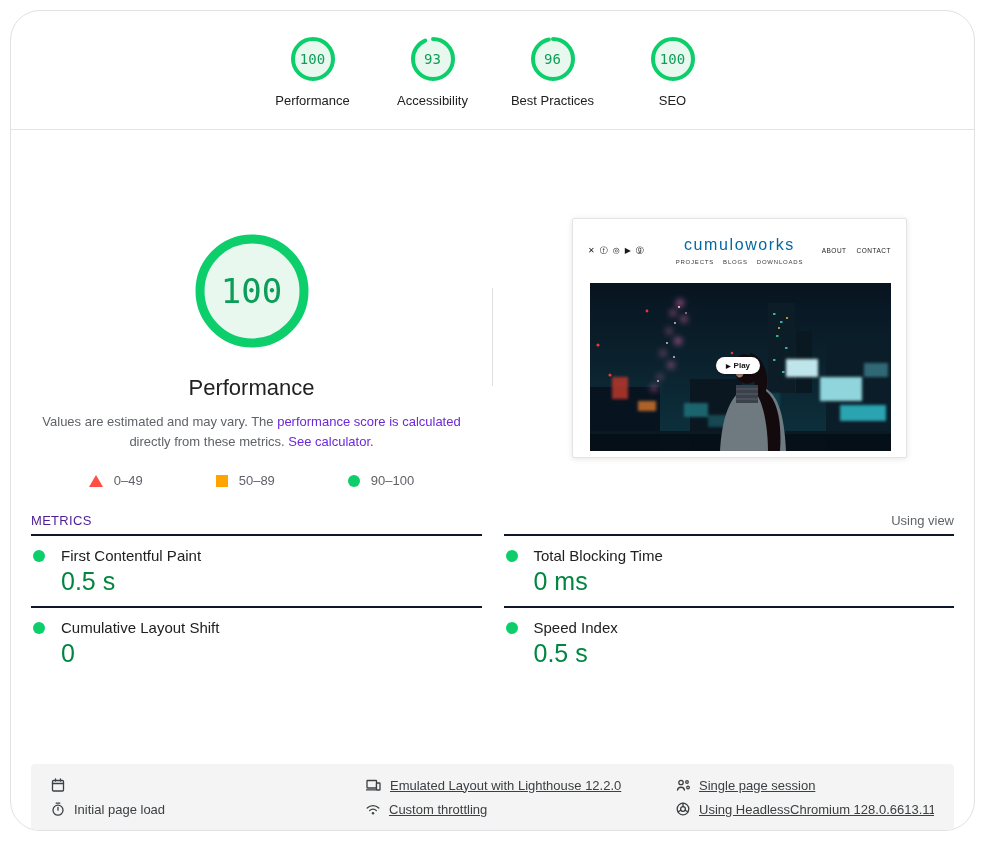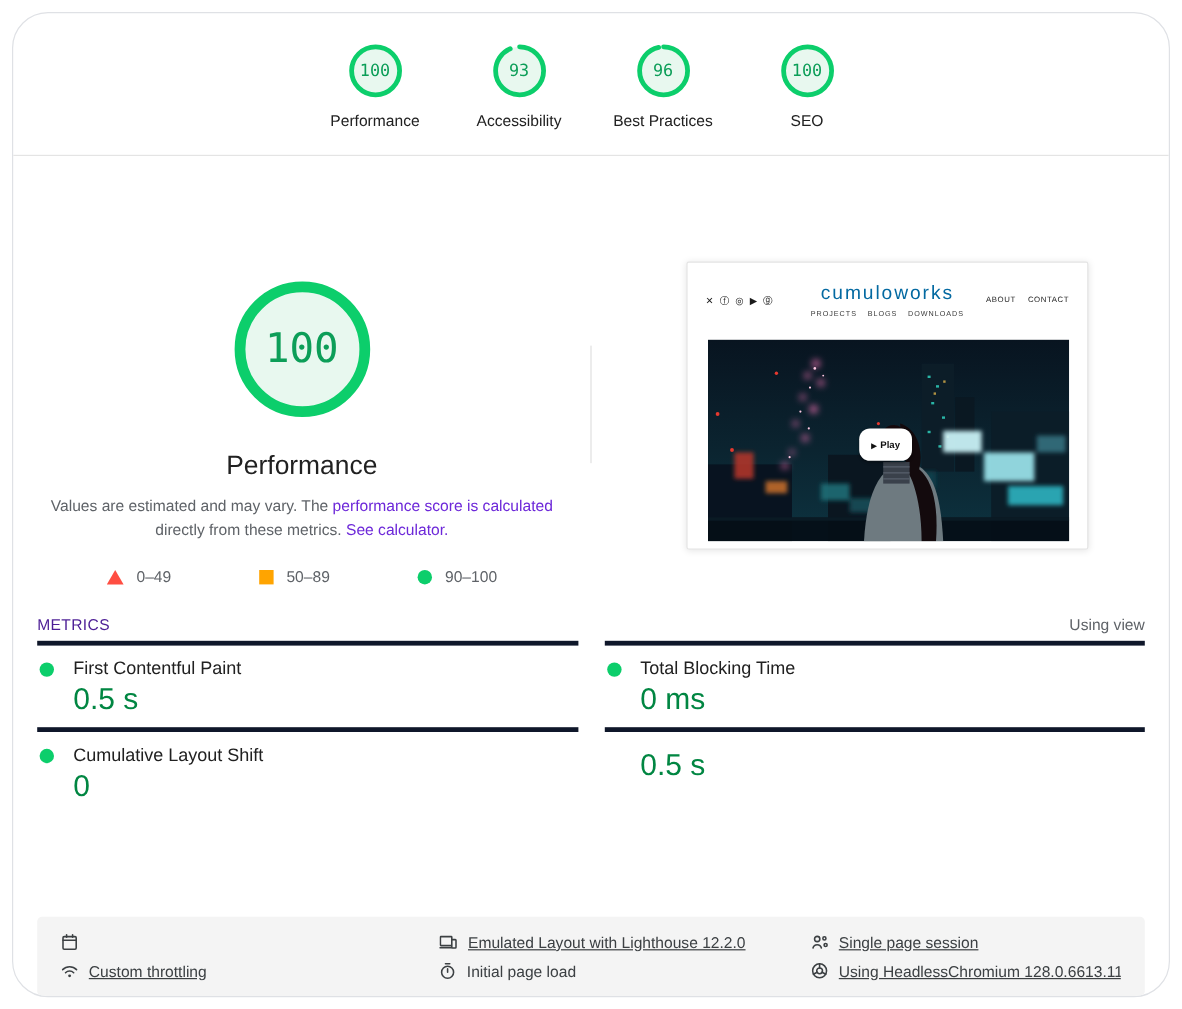--- a/index.html
+++ b/index.html
@@ -55,33 +55,33 @@
   }
   .thumb-head { display:grid; grid-template-columns:1fr auto 1fr; align-items:center; padding:17px 15px 0 15px; }
   .socials { display:flex; gap:5px; font-size:8px; color:#1a1a1a; line-height:1; }
   .thumb-center { text-align:center; }
   .thumb-logo { font-size:16px; letter-spacing:1.6px; color:#0369a1; }
   .thumb-nav { margin-top:5px; display:flex; gap:9px; justify-content:center; font-size:6px; letter-spacing:.8px; color:#3a3a3a; }
   .thumb-links { display:flex; gap:10px; justify-content:flex-end; font-size:6.5px; letter-spacing:.5px; color:#222; }
   .hero { position:absolute; left:17px; top:64px; width:301px; height:168px; }
   .hero svg { display:block; width:100%; height:100%; }
   .play-pill {
-    position:absolute; left:126px; top:74px; width:44px; height:27px;
+    position:absolute; left:126px; top:74px; width:44px; height:17px;
     background:#fff; border-radius:9px; display:flex; align-items:center; justify-content:center; gap:3px;
     font-size:8px; font-weight:bold; color:#111; box-shadow:0 1px 2px rgba(0,0,0,.3);
   }
   .play-tri { font-size:6px; }
 
   
   .metrics-section { padding:0 20px; }
   .metrics-head { display:flex; justify-content:space-between; align-items:center; height:28px; margin-top:16px; }
   .metrics-title { font-size:13px; letter-spacing:.3px; color:#4c1d95; }
   .expand-view { font-size:13px; color:#5f6368; cursor:pointer; }
   .metrics-grid { display:grid; grid-template-columns:1fr 1fr; column-gap:22px; }
-  .metric-item { border-top:4px solid #0f172a; height:72px; padding-top:11px; }
+  .metric-item { border-top:2px solid #0f172a; height:72px; padding-top:11px; }
   .metric-item.empty { border-top:none; }
   .metric-row { display:flex; align-items:center; gap:16px; }
   .metric-dot { width:12px; height:12px; border-radius:50%; background:#0cce6b; margin-left:2px; flex:0 0 auto; }
   .metric-label { font-size:15px; color:#212121; }
   .metric-value { margin-top:3px; padding-left:30px; font-size:25px; color:#018642; }
 
   
   .meta-footer {
     margin:14px 20px 0 20px; height:66px; background:#f4f4f4; border-radius:4px;
     padding:12px 20px; display:grid; grid-template-columns:315px 310px 1fr;
@@ -316,20 +316,24 @@
         <div class="metric-value">0 ms</div>
       </div>
       <div class="metric-item">
         <div class="metric-row">
           <span class="metric-dot"></span>
           <span class="metric-label">Cumulative Layout Shift</span>
         </div>
         <div class="metric-value">0</div>
       </div>
       <div class="metric-item">
+        <div class="metric-row">
+          <span class="metric-dot"></span>
+          <span class="metric-label">Speed Index</span>
+        </div>
         <div class="metric-value">0.5 s</div>
       </div>
       <div class="metric-item empty"></div>
     </div>
   </div>
 
   <div class="meta-footer">
     <div class="meta-item">
       <svg width="14" height="14" viewBox="0 0 14 14">
         <rect x="1.5" y="2.5" width="11" height="10.5" rx="1"></rect>
@@ -348,35 +352,35 @@
     </div>
     <div class="meta-item u">
       <svg width="14" height="14" viewBox="0 0 14 14">
         <circle cx="5" cy="4.5" r="2.2"></circle>
         <path d="M1.5,12 a3.6,3.6 0 0 1 7,0"></path>
         <circle cx="11" cy="4" r="1.3"></circle>
           <circle cx="12" cy="9.5" r="1.3"></circle>
       </svg>
       <span class="meta-text">Single page session</span>
     </div>
+    <div class="meta-item">
+      <svg width="14" height="14" viewBox="0 0 14 14">
+        <circle cx="7" cy="8.2" r="5"></circle>
+        <line x1="5.2" y1="1.2" x2="8.8" y2="1.2"></line>
+        <line x1="7" y1="8.2" x2="7" y2="5.4"></line>
+      </svg>
+      <span class="meta-text">Initial page load</span>
+    </div>
     <div class="meta-item u">
       <svg width="14" height="14" viewBox="0 0 14 14">
         <path d="M1.2,6 a8.2,8.2 0 0 1 11.6,0"></path>
         <path d="M3.6,8.6 a4.8,4.8 0 0 1 6.8,0"></path>
         <circle cx="7" cy="11.2" r="1.2" fill="#3c4043" stroke="none"></circle>
       </svg>
       <span class="meta-text">Custom throttling</span>
-    </div>
-    <div class="meta-item">
-      <svg width="14" height="14" viewBox="0 0 14 14">
-        <circle cx="7" cy="8.2" r="5"></circle>
-        <line x1="5.2" y1="1.2" x2="8.8" y2="1.2"></line>
-        <line x1="7" y1="8.2" x2="7" y2="5.4"></line>
-      </svg>
-      <span class="meta-text">Initial page load</span>
     </div>
     <div class="meta-item u">
       <svg width="14" height="14" viewBox="0 0 14 14">
         <circle cx="7" cy="7" r="5.8"></circle>
         <circle cx="7" cy="7" r="2.4"></circle>
         <line x1="7" y1="1.2" x2="7" y2="4.6"></line>
         <line x1="1.9" y1="9.9" x2="4.9" y2="8.2"></line>
         <line x1="12.1" y1="9.9" x2="9.1" y2="8.2"></line>
       </svg>
       <span class="meta-text">Using HeadlessChromium 128.0.6613.113 with lr</span>

